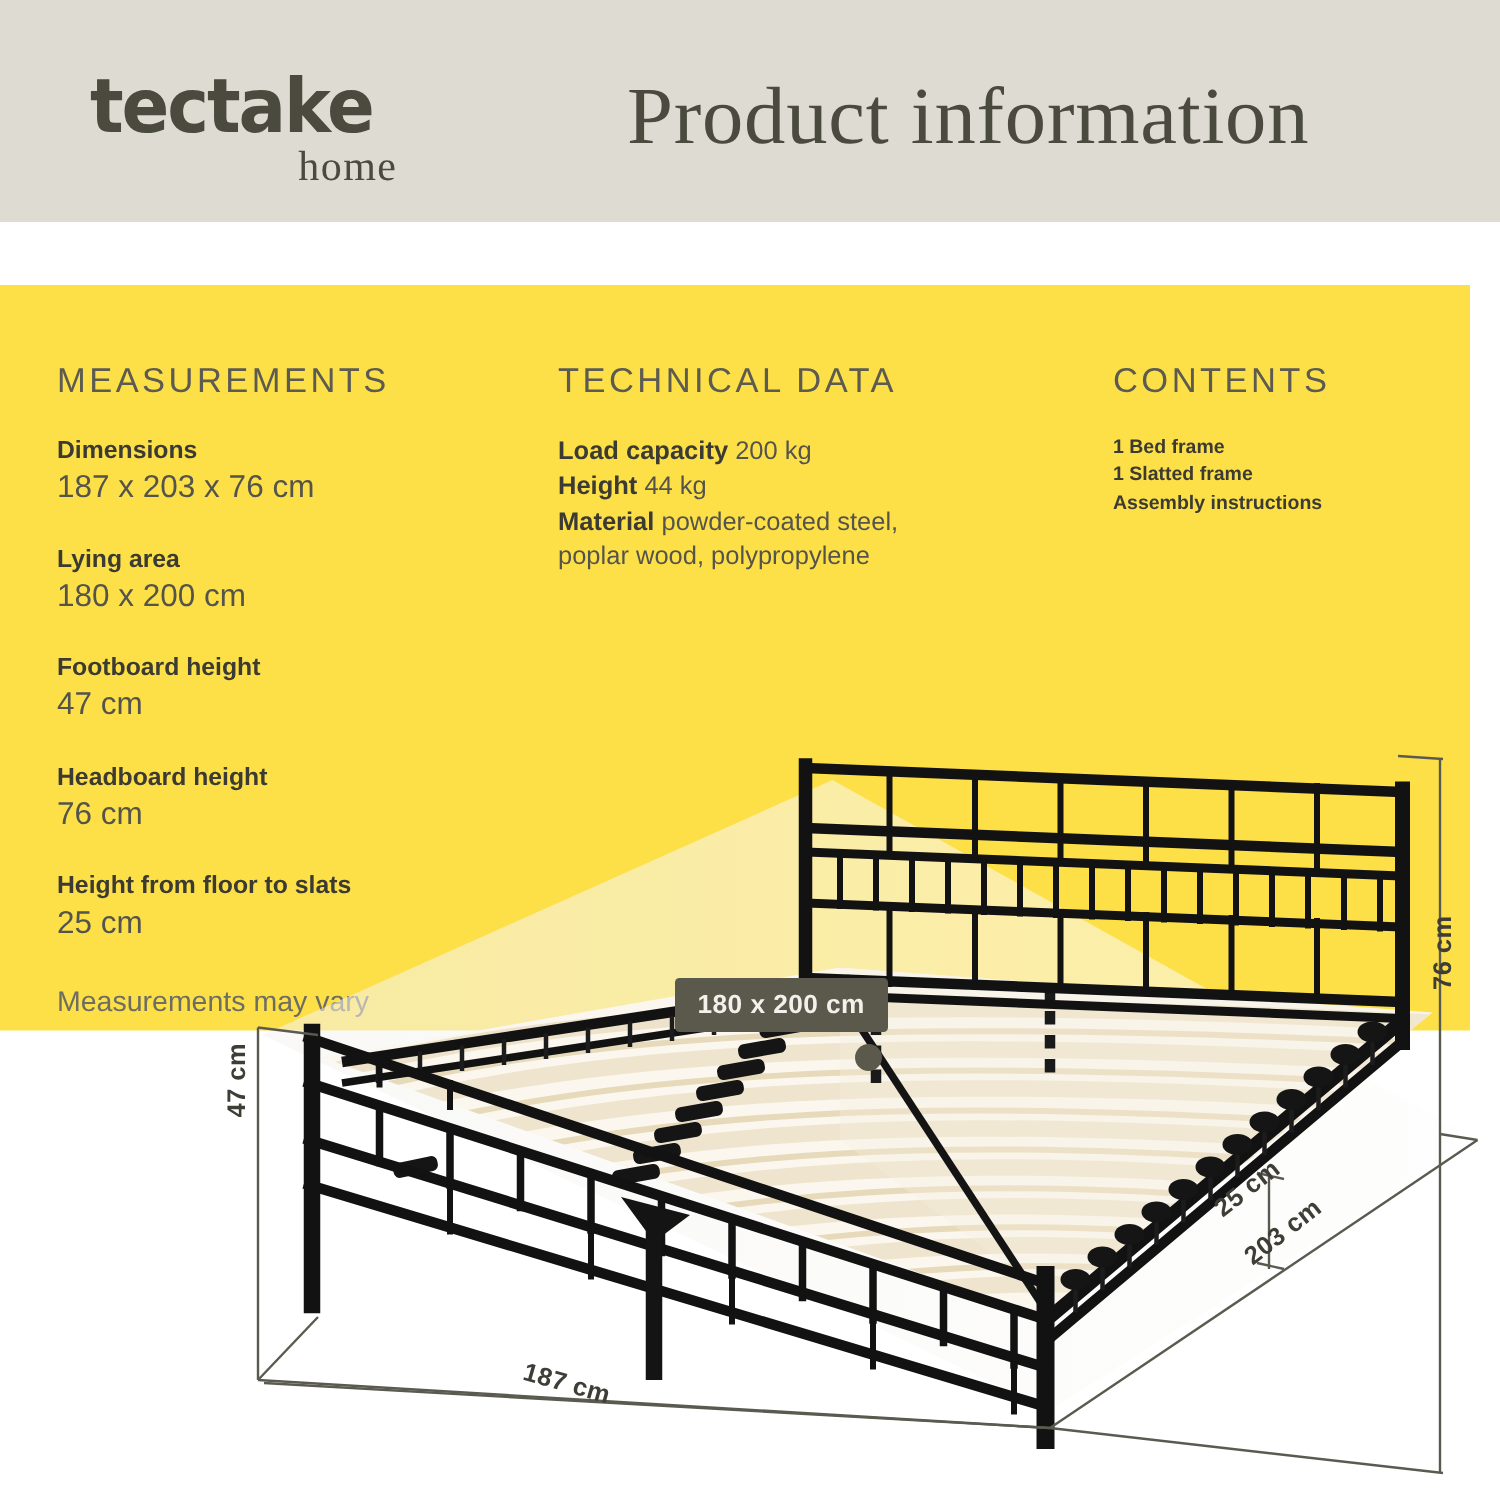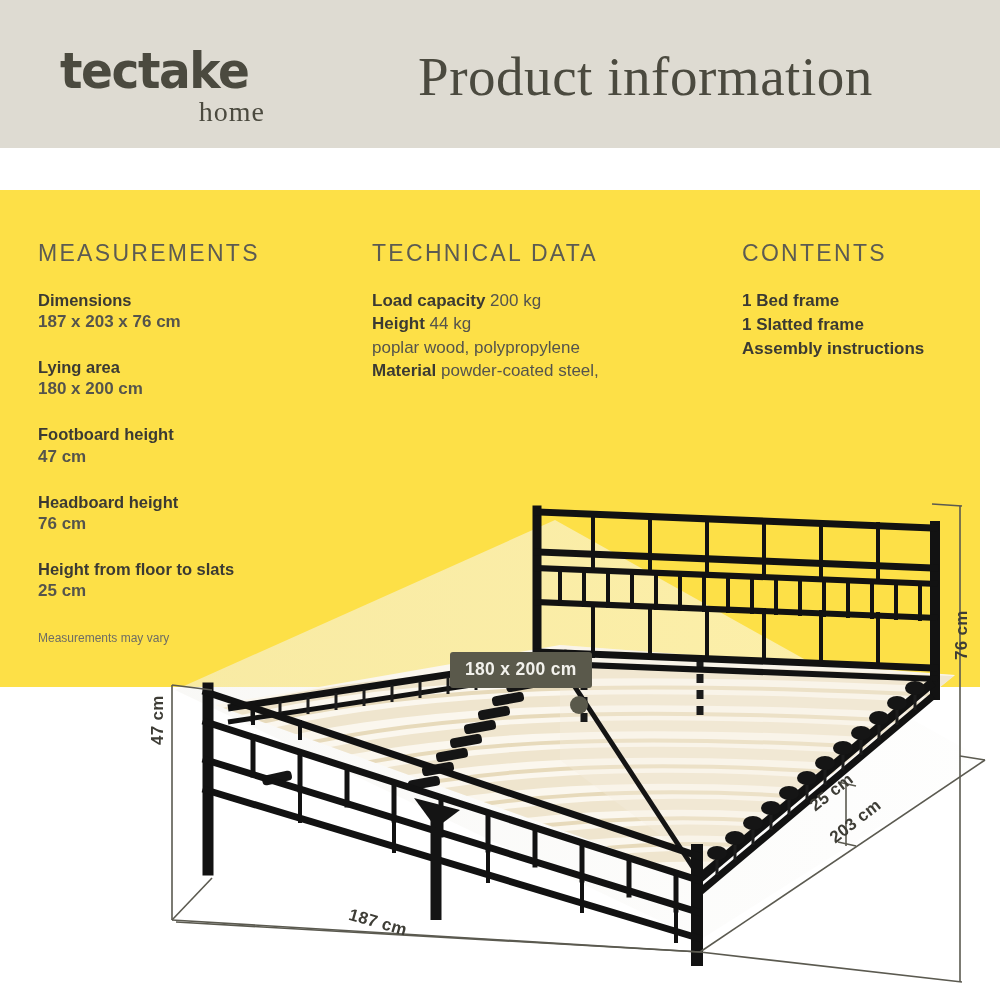--- a/index.html
+++ b/index.html
@@ -81,39 +81,39 @@
   }
 
   .spec{margin-top:22px;}
   .spec-term{
     font-size:16.5px;
     font-weight:700;
     color:#3B3A33;
     line-height:1.35;
   }
   .spec-val{
-    font-size:17px;
-    font-weight:700;
+    font-size:21px;
+    font-weight:400;
     color:#55544C;
     line-height:1.35;
   }
   .inline-row{
     font-size:17px;
     line-height:1.38;
     color:#55544C;
   }
   .inline-row b{color:#3B3A33;font-weight:700;}
   .note{
     margin-top:28px;
-    font-size:12px;
+    font-size:19px;
     color:#6E6D64;
     font-weight:400;
   }
   .list-item{
-    font-size:17px;
+    font-size:13px;
     font-weight:700;
     color:#3B3A33;
     line-height:1.42;
   }
 
   
   #diagram{
     position:absolute;left:0;top:460px;width:1000px;height:540px;
   }
   #diagram svg{display:block;}
@@ -192,22 +192,22 @@
 
       <div class="note">Measurements may vary</div>
     </div>
 
     <div class="col col-technical">
       <div class="col-head">TECHNICAL DATA</div>
 
       <div class="spec">
         <div class="inline-row"><b>Load capacity</b><span> 200 kg</span></div>
         <div class="inline-row"><b>Height</b><span> 44 kg</span></div>
+        <div class="inline-row"><b>Material</b><span> powder-coated steel,</span></div>
         <div class="inline-row">poplar wood, polypropylene</div>
-        <div class="inline-row"><b>Material</b><span> powder-coated steel,</span></div>
       </div>
     </div>
 
     <div class="col col-contents">
       <div class="col-head">CONTENTS</div>
       <div class="spec">
         <div class="list-item">1 Bed frame</div>
         <div class="list-item">1 Slatted frame</div>
         <div class="list-item">Assembly instructions</div>
       </div>

